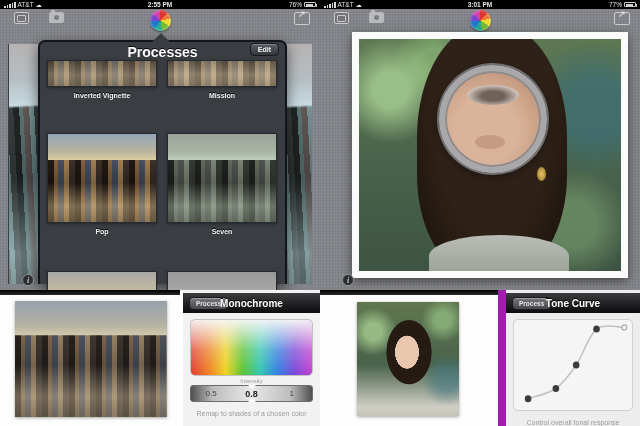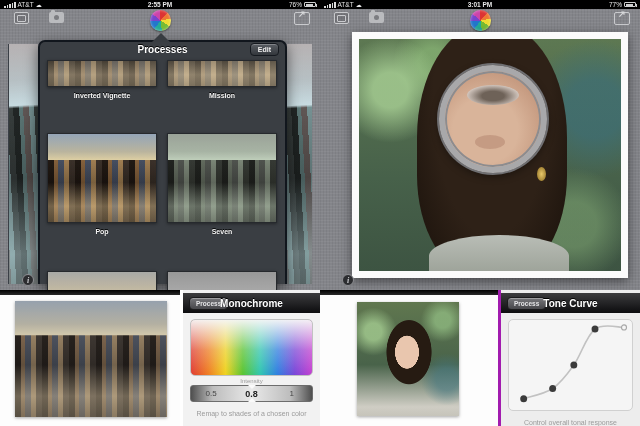--- a/index.html
+++ b/index.html
@@ -66,21 +66,21 @@
   .strip-right { left:287px; width:25px; }
 
   
   .popover { position:absolute; left:38px; top:40px; width:249px; height:244px;
     background:#3a3e43; border:2px solid #11161d; border-bottom:none; border-radius:7px 7px 0 0;
     box-shadow:0 4px 14px rgba(0,0,0,.55); }
   .popover-arrow { position:absolute; top:-9px; left:112px; width:0; height:0;
     border-left:9px solid rgba(0,0,0,0); border-right:9px solid rgba(0,0,0,0); border-bottom:9px solid #383c41; }
   .popover-header { position:relative; height:18px; }
   .popover-title { position:absolute; left:0; right:0; top:2px; text-align:center;
-    color:#fff; font-size:10px; font-weight:bold; text-shadow:0 -1px 0 #000; }
+    color:#fff; font-size:14px; font-weight:bold; text-shadow:0 -1px 0 #000; }
   .edit-btn { position:absolute; right:6px; top:1px; height:13px; padding:0 7px;
     background:linear-gradient(#5a5e64,#33373c); border:1px solid #15191f; border-radius:4px;
     color:#eee; font-size:7px; font-weight:bold; box-shadow:inset 0 1px 0 rgba(255,255,255,.25); }
   .thumb-grid { position:absolute; left:7px; right:6px; top:18px; }
   .thumb-col { position:absolute; width:110px; }
   .thumb-col.c1 { left:0; } .thumb-col.c2 { left:120px; }
   .thumb { width:110px; overflow:hidden; border:1px solid #26292d; box-shadow:0 1px 3px rgba(0,0,0,.4); position:relative; }
   .thumb .fill { position:absolute; inset:0; }
   .t-row1 { height:27px; } .t-row1 .fill { height:90px; top:-60px; }
   .t-row2 { height:90px; margin-top:34px; }
@@ -120,21 +120,21 @@
     background:radial-gradient(ellipse at 50% 55%, #6e6258 0 30%, #cfc3bb 70%, rgba(0,0,0,0) 85%); }
   .loupe::after { content:""; position:absolute; left:30px; top:64px; width:30px; height:14px; border-radius:50%;
     background:rgba(160,110,90,.35); }
 
   
   .bottom-row { position:absolute; left:0; top:290px; width:640px; height:136px; display:flex; background:#fff; }
   .panel { position:relative; height:136px; overflow:hidden; }
   .p1 { width:180px; background:#fdfdfd; }
   .p2 { width:140px; background:#f2f2f2; border-left:3px solid #fff; }
   .p3 { width:178px; background:#fdfdfd; }
-  .p4 { width:142px; background:#ededed; border-left:3px solid #a21caf; }
+  .p4 { width:142px; background:#ededed; border-left:8px solid #a21caf; }
   .dark-strip { position:absolute; top:0; left:0; width:100%; height:5px; background:linear-gradient(#000,#2a2a2a); }
   .p1 .photo { position:absolute; left:15px; top:11px; width:152px; height:116px; box-shadow:0 1px 3px rgba(0,0,0,.35); filter:saturate(1.2); }
   .p3 .photo { position:absolute; left:37px; top:12px; width:102px; height:114px; box-shadow:0 1px 3px rgba(0,0,0,.35); }
 
   .proc-header { position:relative; margin-top:3px; height:20px; background:linear-gradient(#3c3c3e,#0c0c0e);
     display:flex; align-items:center; }
   .proc-badge { margin-left:6px; padding:2px 6px; background:linear-gradient(#76767a,#47474b);
     border:1px solid #1a1a1c; border-radius:4px; color:#e4e4e6; font-size:6.5px; font-weight:bold;
     box-shadow:inset 0 1px 0 rgba(255,255,255,.3); }
   .proc-title { position:absolute; left:0; right:0; text-align:center; color:#fff; font-size:10px; font-weight:bold; text-shadow:0 -1px 0 #000; }

